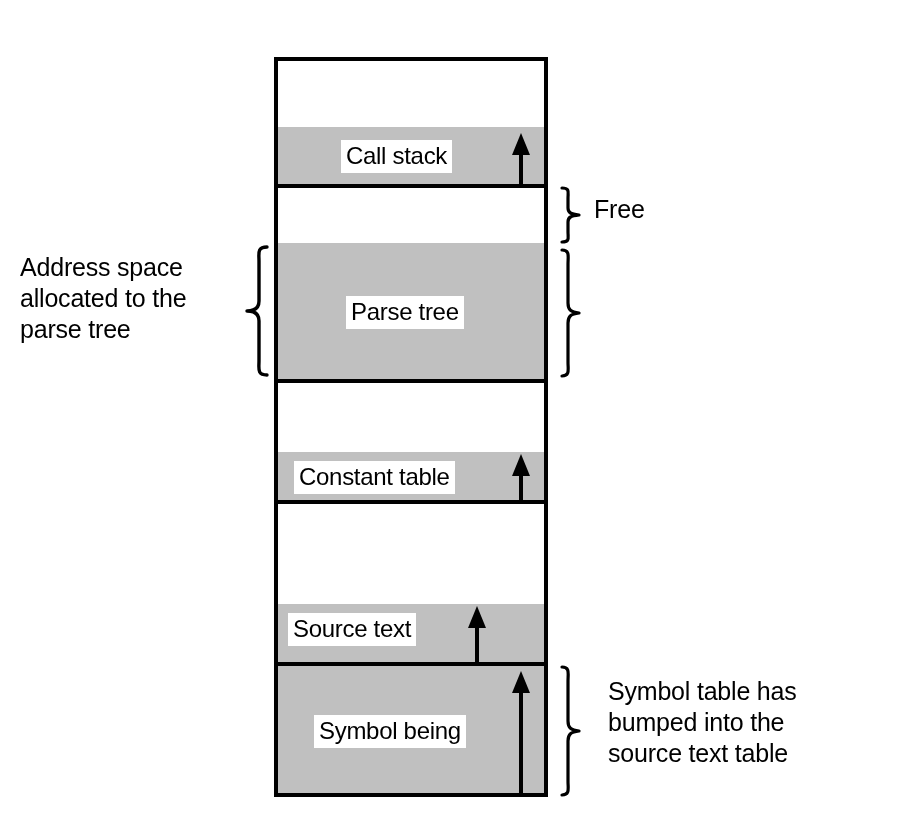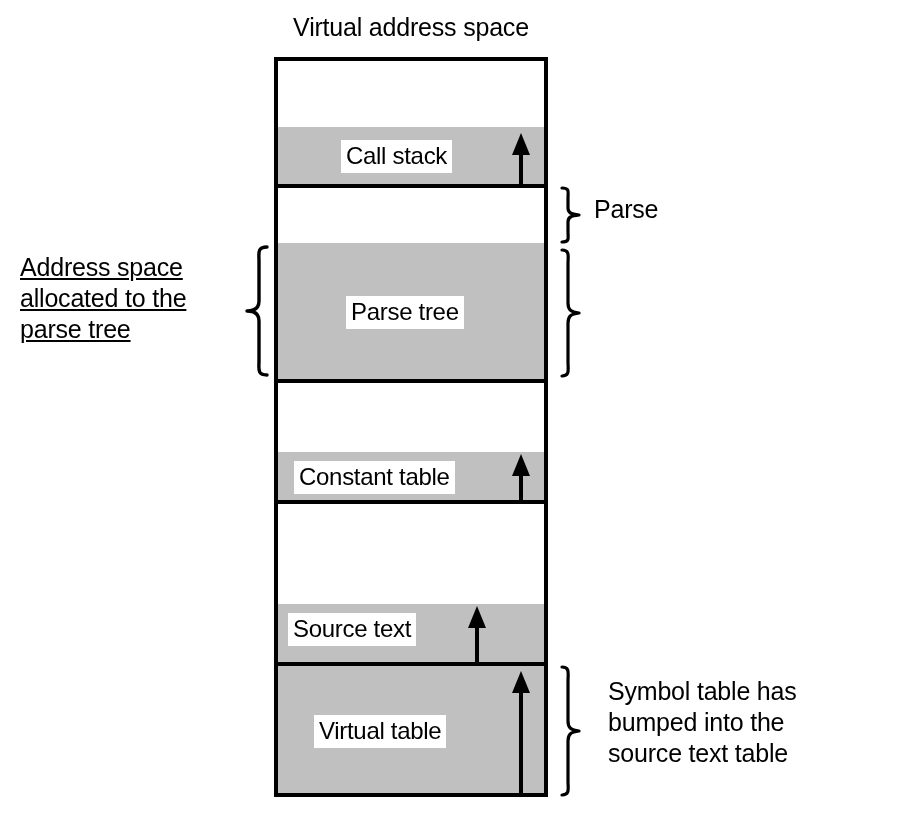--- a/index.html
+++ b/index.html
@@ -119,21 +119,20 @@
     white-space: pre-line;
   }
   .annotation.right { text-align: left; }
   .annotation.left  { text-align: left; }
 </style>
 </head>
 <body>
 
 <div id="canvas">
 
-  <div class="diagram-title">Virtual address space</div>
 
   <div class="memory-box">
 
     <div class="region free" style="top:0px;   height:66px;"></div>
     <div class="region filled" style="top:66px;  height:57px;"></div>
     <div class="divider" style="top:123px;"></div>
 
     <div class="region free" style="top:127px; height:55px;"></div>
     <div class="region filled" style="top:182px; height:136px;"></div>
     <div class="divider" style="top:318px;"></div>
@@ -149,21 +148,21 @@
     <div class="region filled" style="top:605px; height:127px;"></div>
 
     <div class="region-label" style="left:63px; top:79px;">Call stack</div>
 
     <div class="region-label" style="left:68px; top:235px;">Parse tree</div>
 
     <div class="region-label" style="left:10px; top:552px;">Source text</div>
 
     <div class="region-label" style="left:16px; top:400px;">Constant table</div>
 
-    <div class="region-label" style="left:36px; top:654px;">Virtual table</div>
+    <div class="region-label" style="left:36px; top:654px;">Symbol being</div>
 
     <div class="arrow" style="left:234px; top:72px; height:51px;">
       <span class="head"></span>
       <span class="shaft"></span>
     </div>
 
     <div class="arrow" style="left:234px; top:393px; height:46px;">
       <span class="head"></span>
       <span class="shaft"></span>
     </div>
@@ -179,31 +178,31 @@
     </div>
 
   </div>
 
   <div class="brace" style="left:243px; top:245px; width:26px; height:132px;">
     <svg width="26" height="132" viewBox="0 0 26 132">
       <path d="M 24 2 C 14 2 16 8 16 16 L 16 56 C 16 63 12 66 4 66 C 12 66 16 69 16 76 L 16 116 C 16 124 14 130 24 130" fill="none" stroke="#000000" stroke-width="3.4" stroke-linecap="round" stroke-linejoin="round"></path>
     </svg>
   </div>
 
-  <div class="annotation left" style="left:20px; top:252px; width:218px;text-decoration:underline;">Address space
+  <div class="annotation left" style="left:20px; top:252px; width:218px;">Address space
 allocated to the
 parse tree</div>
 
   <div class="brace" style="left:560px; top:186px; width:24px; height:58px;">
     <svg width="24" height="58" viewBox="0 0 24 58">
       <path d="M 2 2 C 10 2 8 6 8 12 L 8 22 C 8 27 11 28 19 29 C 11 30 8 31 8 36 L 8 46 C 8 52 10 56 2 56" fill="none" stroke="#000000" stroke-width="3.2" stroke-linecap="round" stroke-linejoin="round"></path>
     </svg>
   </div>
 
-  <div class="annotation right" style="left:594px; top:194px; width:160px;">Parse</div>
+  <div class="annotation right" style="left:594px; top:194px; width:160px;">Free</div>
 
   <div class="brace" style="left:560px; top:248px; width:24px; height:130px;">
     <svg width="24" height="130" viewBox="0 0 24 130">
       <path d="M 2 2 C 10 2 8 8 8 16 L 8 55 C 8 62 11 64 19 65 C 11 66 8 68 8 75 L 8 114 C 8 122 10 128 2 128" fill="none" stroke="#000000" stroke-width="3.2" stroke-linecap="round" stroke-linejoin="round"></path>
     </svg>
   </div>
 
 
   <div class="brace" style="left:560px; top:665px; width:24px; height:132px;">
     <svg width="24" height="132" viewBox="0 0 24 132">

